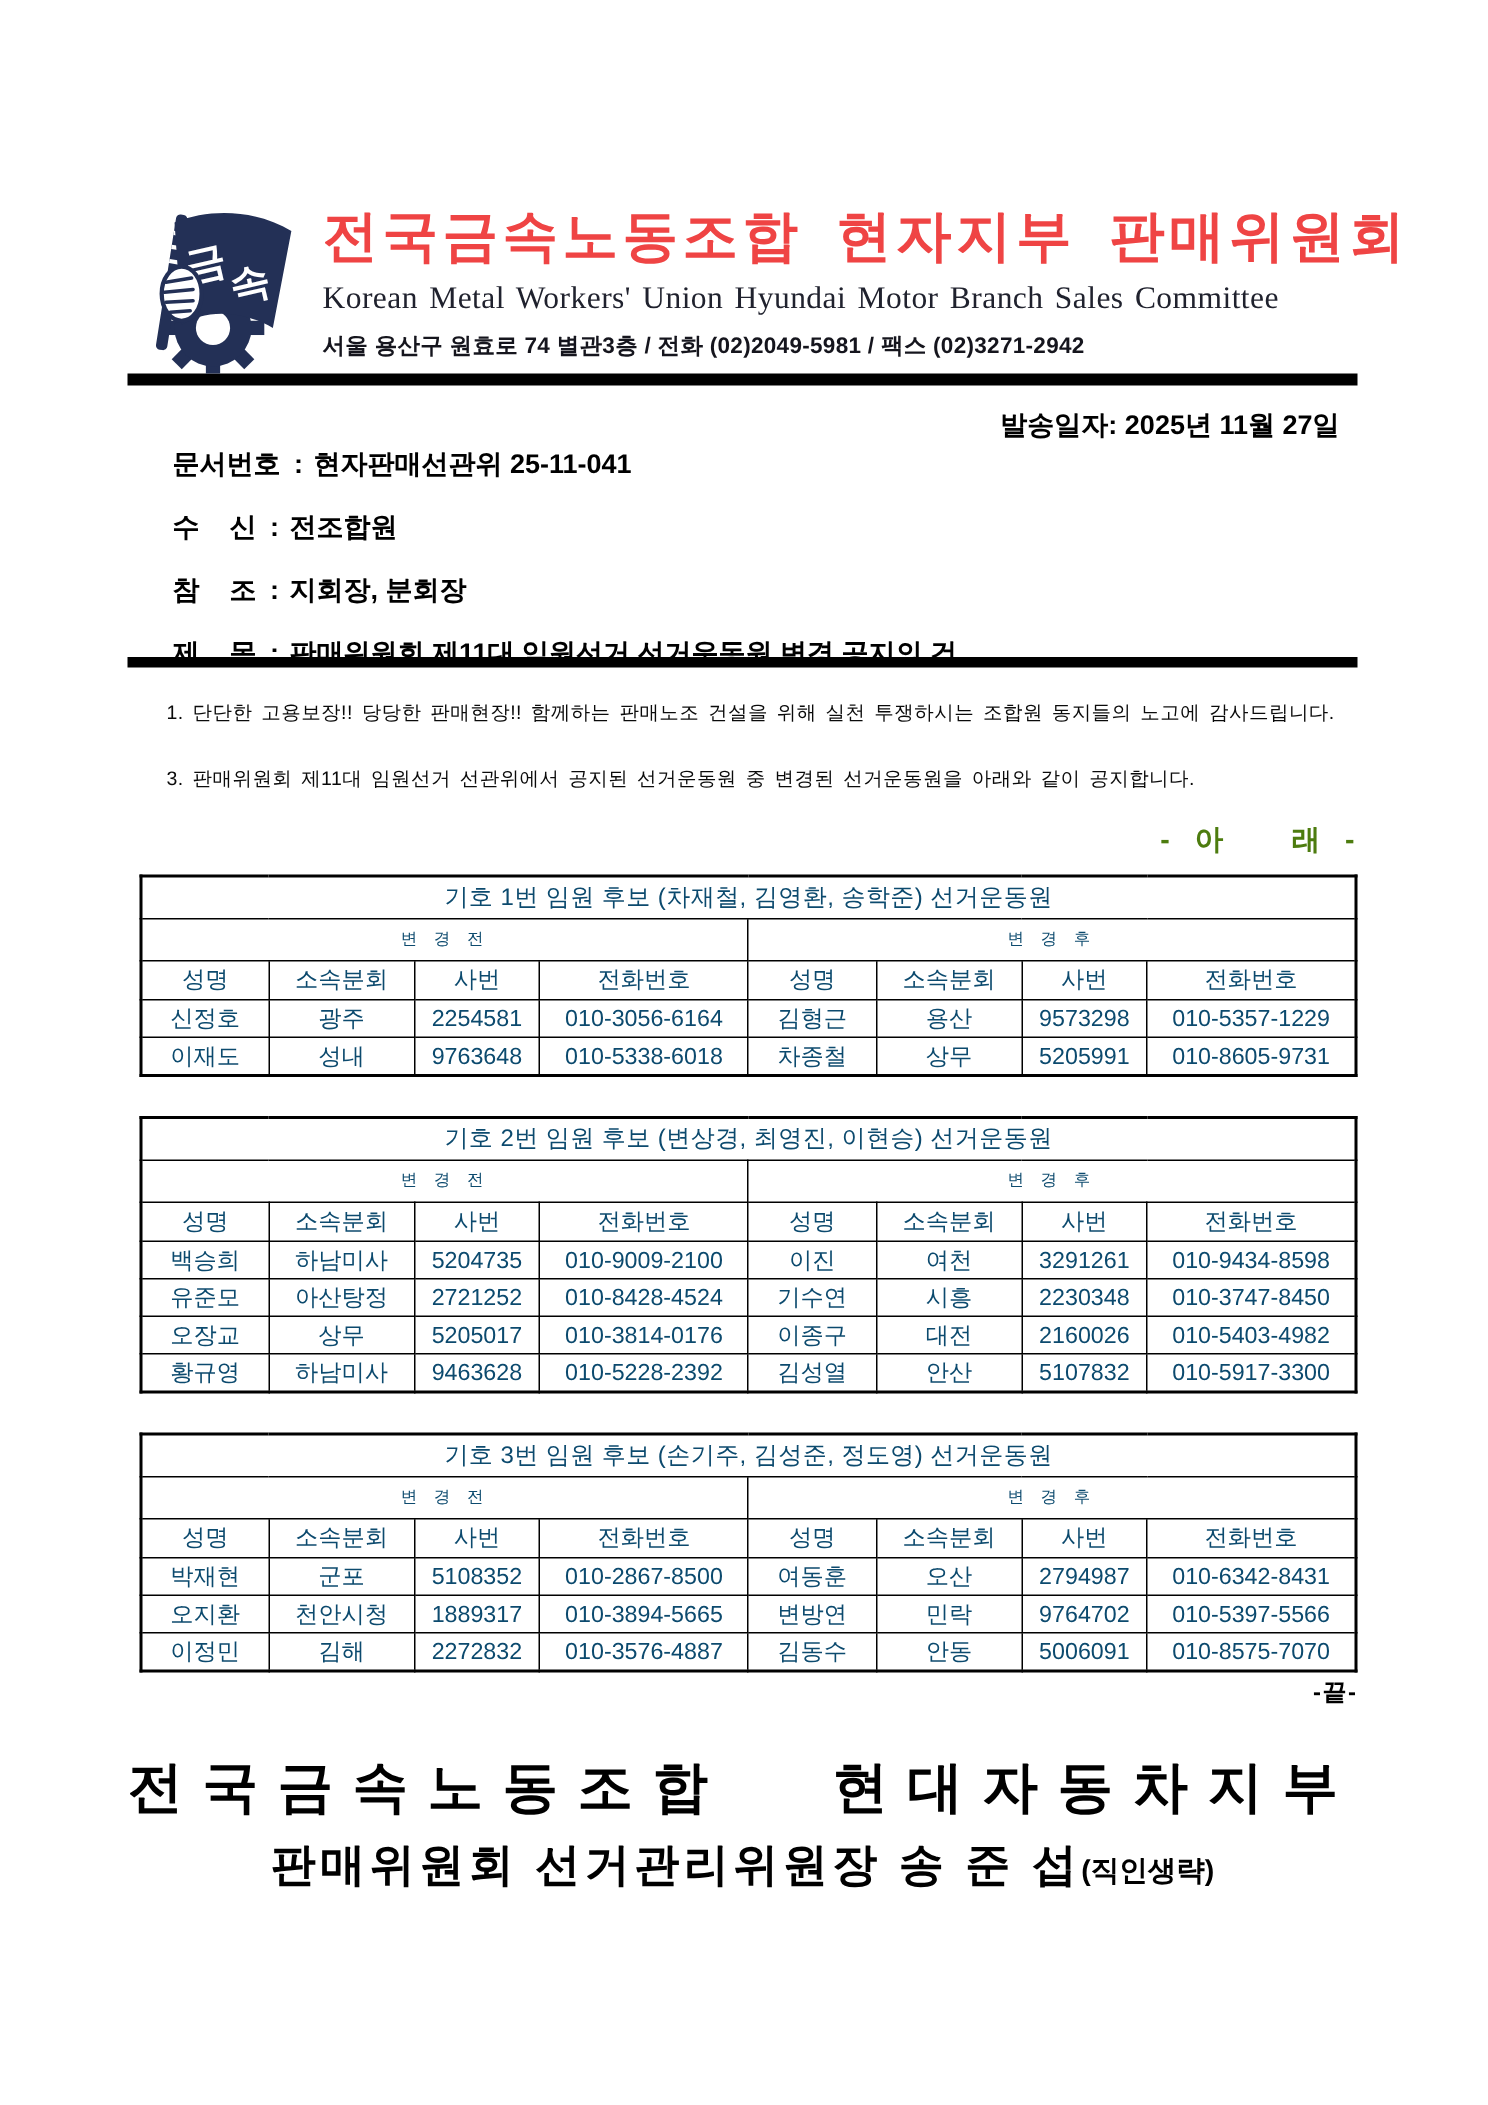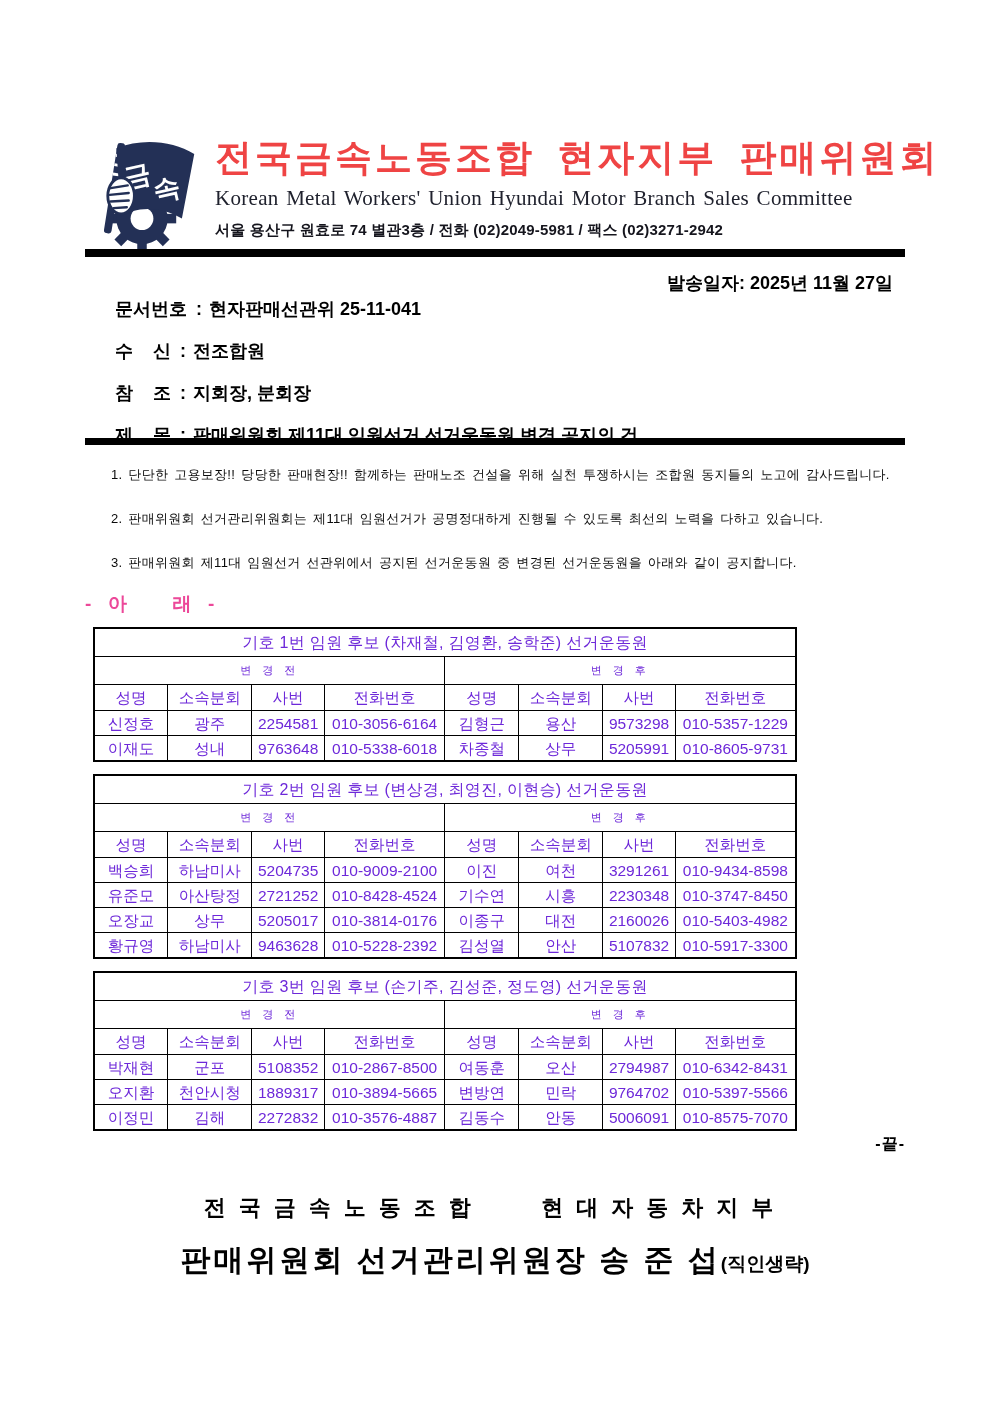--- a/index.html
+++ b/index.html
@@ -42,46 +42,46 @@
   .doc-label{display:inline-block;white-space:pre;}
   .doc-colon{display:inline-block;padding:0 7px 0 9px;}
   .doc-right{position:absolute;right:12px;top:0;}
   
   .body-text{margin-top:14px;}
   .body-text p{
     font-size:13px;line-height:32px;margin:0 0 12px 0;
     text-indent:26px;text-align:justify;letter-spacing:.3px;word-spacing:2px;color:#0a0a0a;
   }
   .below-marker{
-    text-align:left;font-size:19px;font-weight:700;letter-spacing:2px;
-    white-space:pre;margin:4px 0 10px 0;color:#ec4899;
+    text-align:right;font-size:19px;font-weight:700;letter-spacing:2px;
+    white-space:pre;margin:4px 0 10px 0;color:#4d7c0f;
   }
   
   .tbl-wrap{margin-left:8px;width:812px;}
   table.chg{
-    border-collapse:collapse;table-layout:fixed;width:704px;
-    border:2.5px solid #000;font-size:15.5px;color:#6d28d9;
-  }
-  table.chg + table.chg{margin-top:12px;}
+    border-collapse:collapse;table-layout:fixed;width:812px;
+    border:2.5px solid #000;font-size:15.5px;color:#0c4a6e;
+  }
+  table.chg + table.chg{margin-top:26px;}
   table.chg th,table.chg td{
     border:1px solid #000;text-align:center;vertical-align:middle;
     padding:1px 2px;height:22px;line-height:21px;font-weight:400;
     overflow:hidden;white-space:nowrap;
   }
   table.chg .t-title{font-size:16px;height:25px;letter-spacing:.3px;}
   table.chg .t-group{font-size:11px;height:25px;letter-spacing:4px;}
   table.chg .t-head{height:23px;}
   .end-marker{
     width:812px;margin-left:8px;text-align:right;
     font-size:16px;font-weight:700;margin-top:3px;letter-spacing:1px;
   }
   
   .signature{margin-top:34px;text-align:center;color:#000;}
   .sig-line1{
-    font-size:22px;font-weight:800;letter-spacing:13px;white-space:pre;line-height:38px;
+    font-size:37px;font-weight:800;letter-spacing:13px;white-space:pre;line-height:38px;
   }
   .sig-line2{
     font-size:30px;font-weight:800;letter-spacing:3px;white-space:pre;line-height:38px;margin-top:14px;
   }
   .seal-note{font-size:19px;font-weight:700;letter-spacing:0;}
 </style>
 </head>
 <body>
 
 <div class="page">
@@ -144,21 +144,20 @@
     </div>
     <div class="doc-line">
       <span class="doc-label">제    목</span><span class="doc-colon">:</span><span>판매위원회 제11대 임원선거 선거운동원 변경 공지의 건</span>
     </div>
   </div>
 
   <div class="rule2"></div>
 
   <div class="body-text">
     <p>1. 단단한 고용보장!! 당당한 판매현장!! 함께하는 판매노조 건설을 위해 실천 투쟁하시는 조합원 동지들의 노고에 감사드립니다.</p>
-    <p>2. 판매위원회 선거관리위원회는 제11대 임원선거가 공명정대하게 진행될 수 있도록 최선의 노력을 다하고 있습니다.</p>
     <p>3. 판매위원회 제11대 임원선거 선관위에서 공지된 선거운동원 중 변경된 선거운동원을 아래와 같이 공지합니다.</p>
   </div>
 
   <div class="below-marker">-  아      래  -</div>
 
   <div class="tbl-wrap">
 
     <table class="chg">
       <colgroup>
         <col style="width:10.5%">

